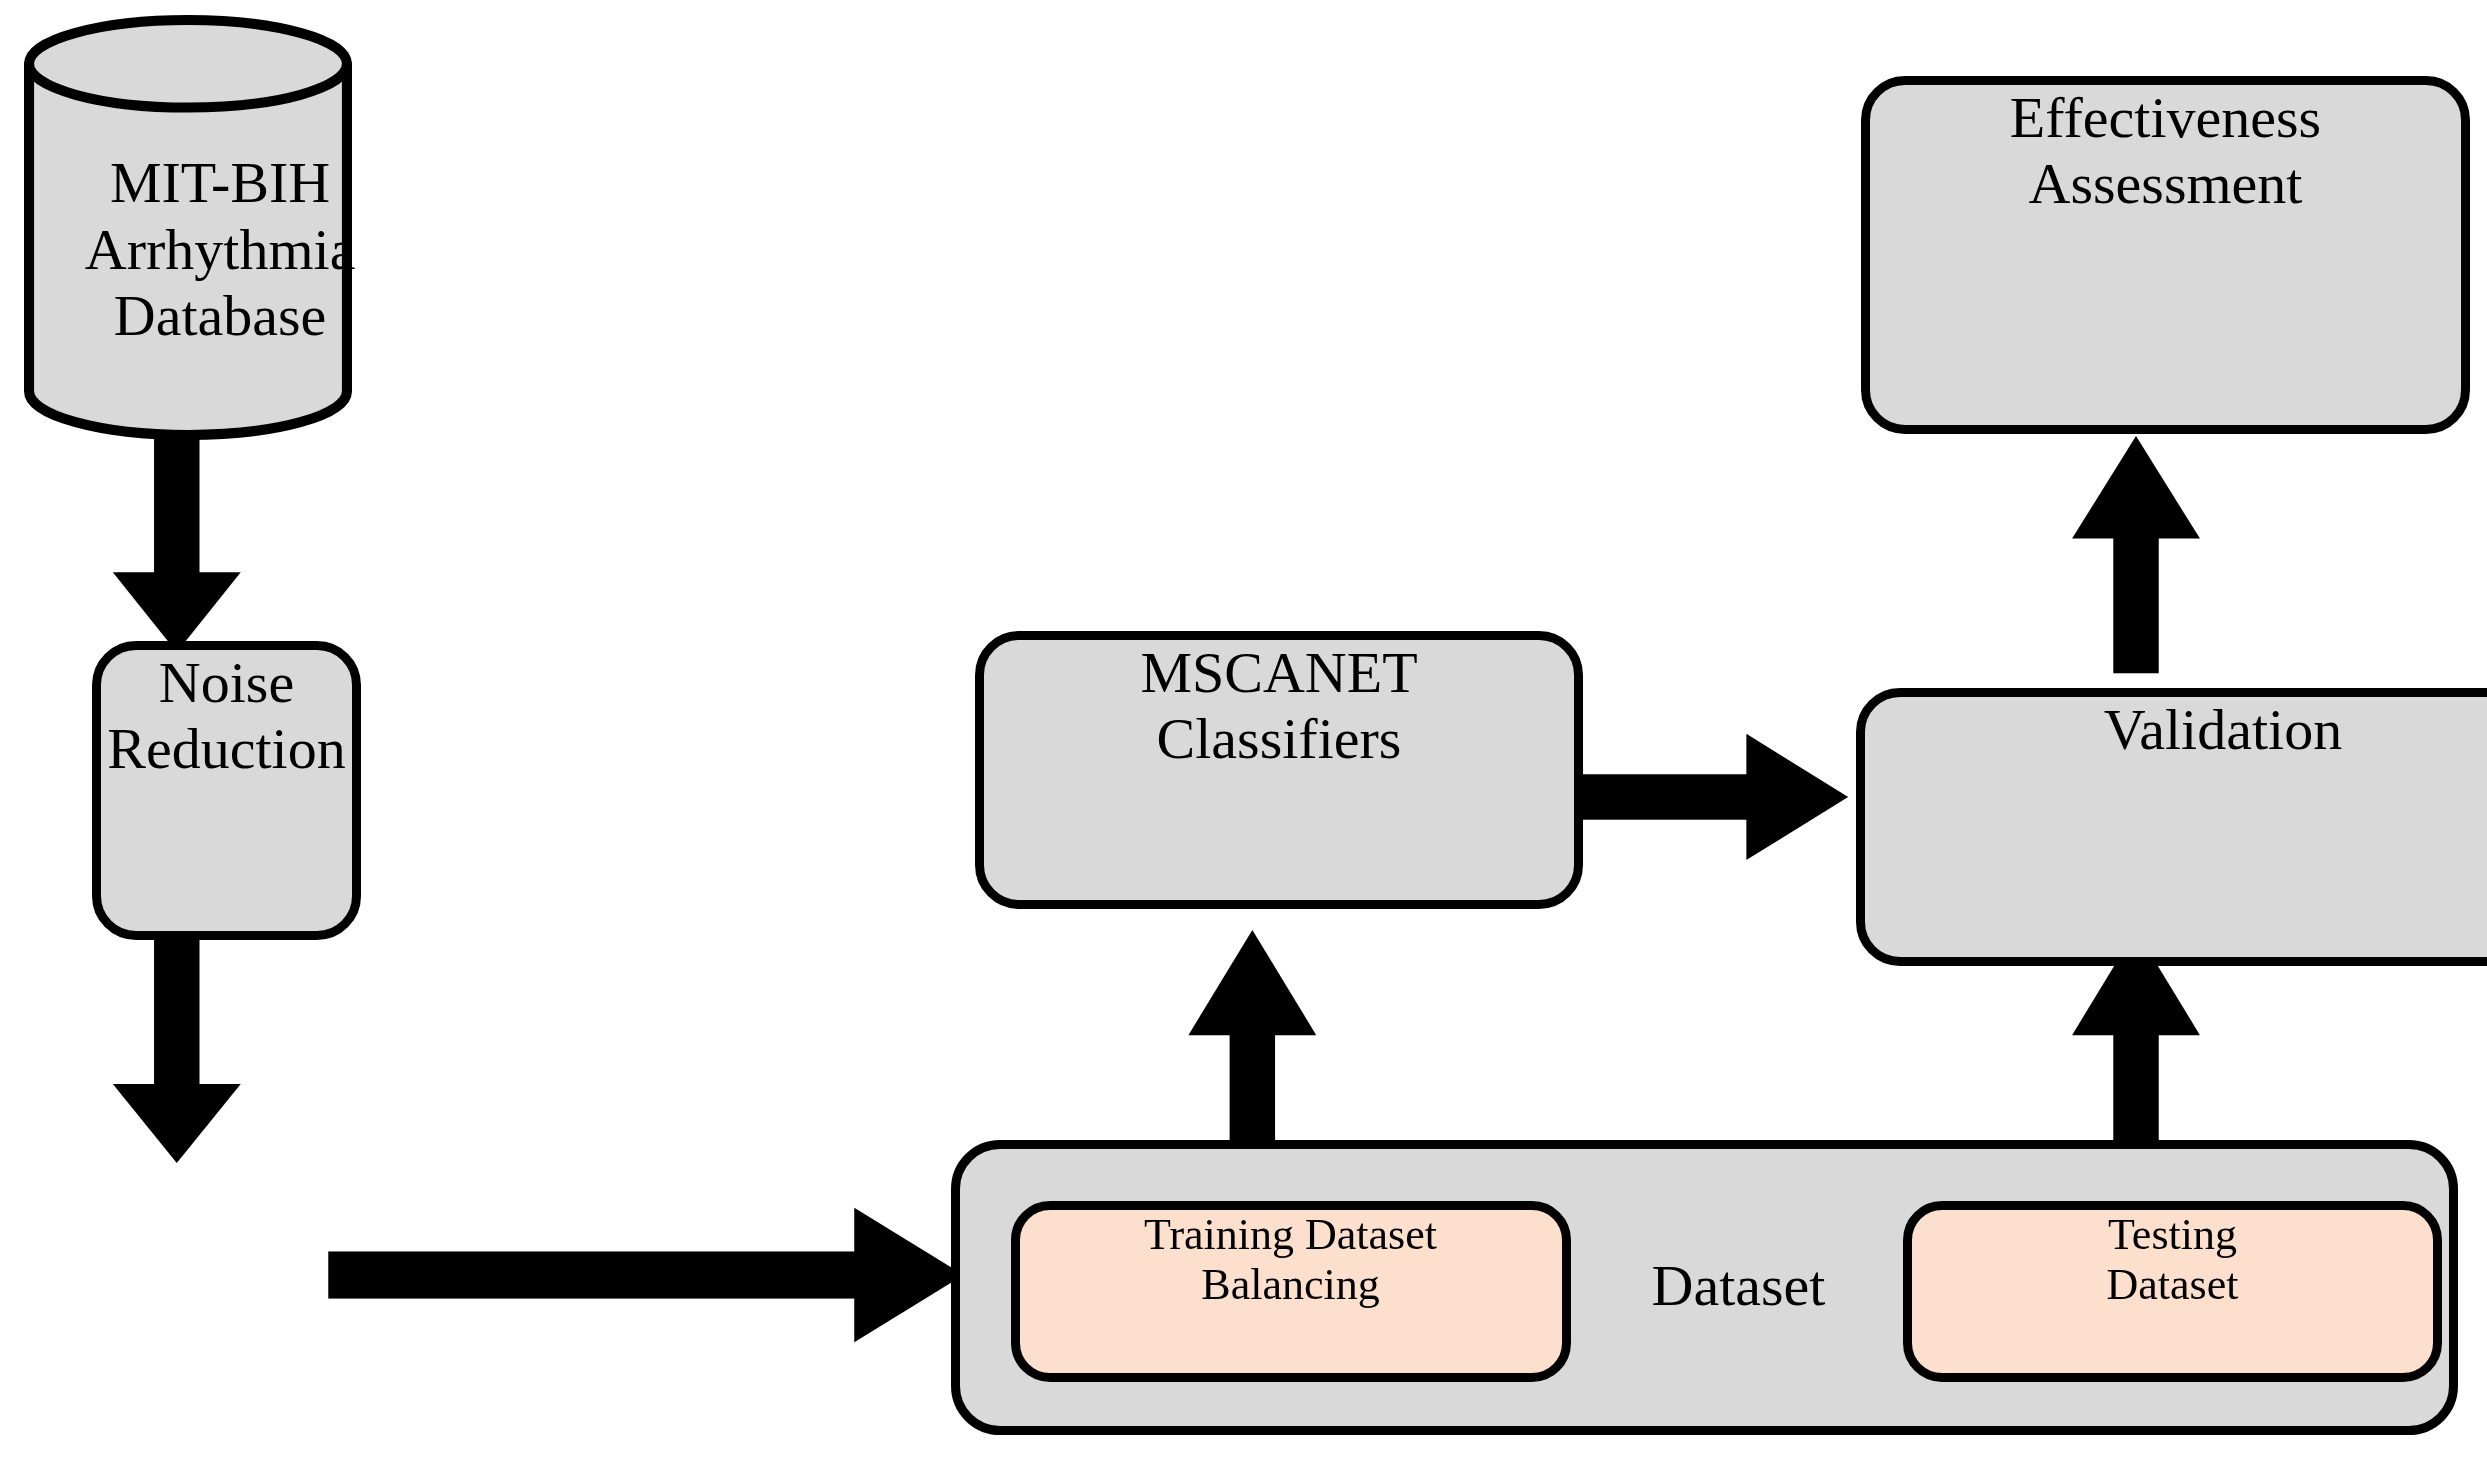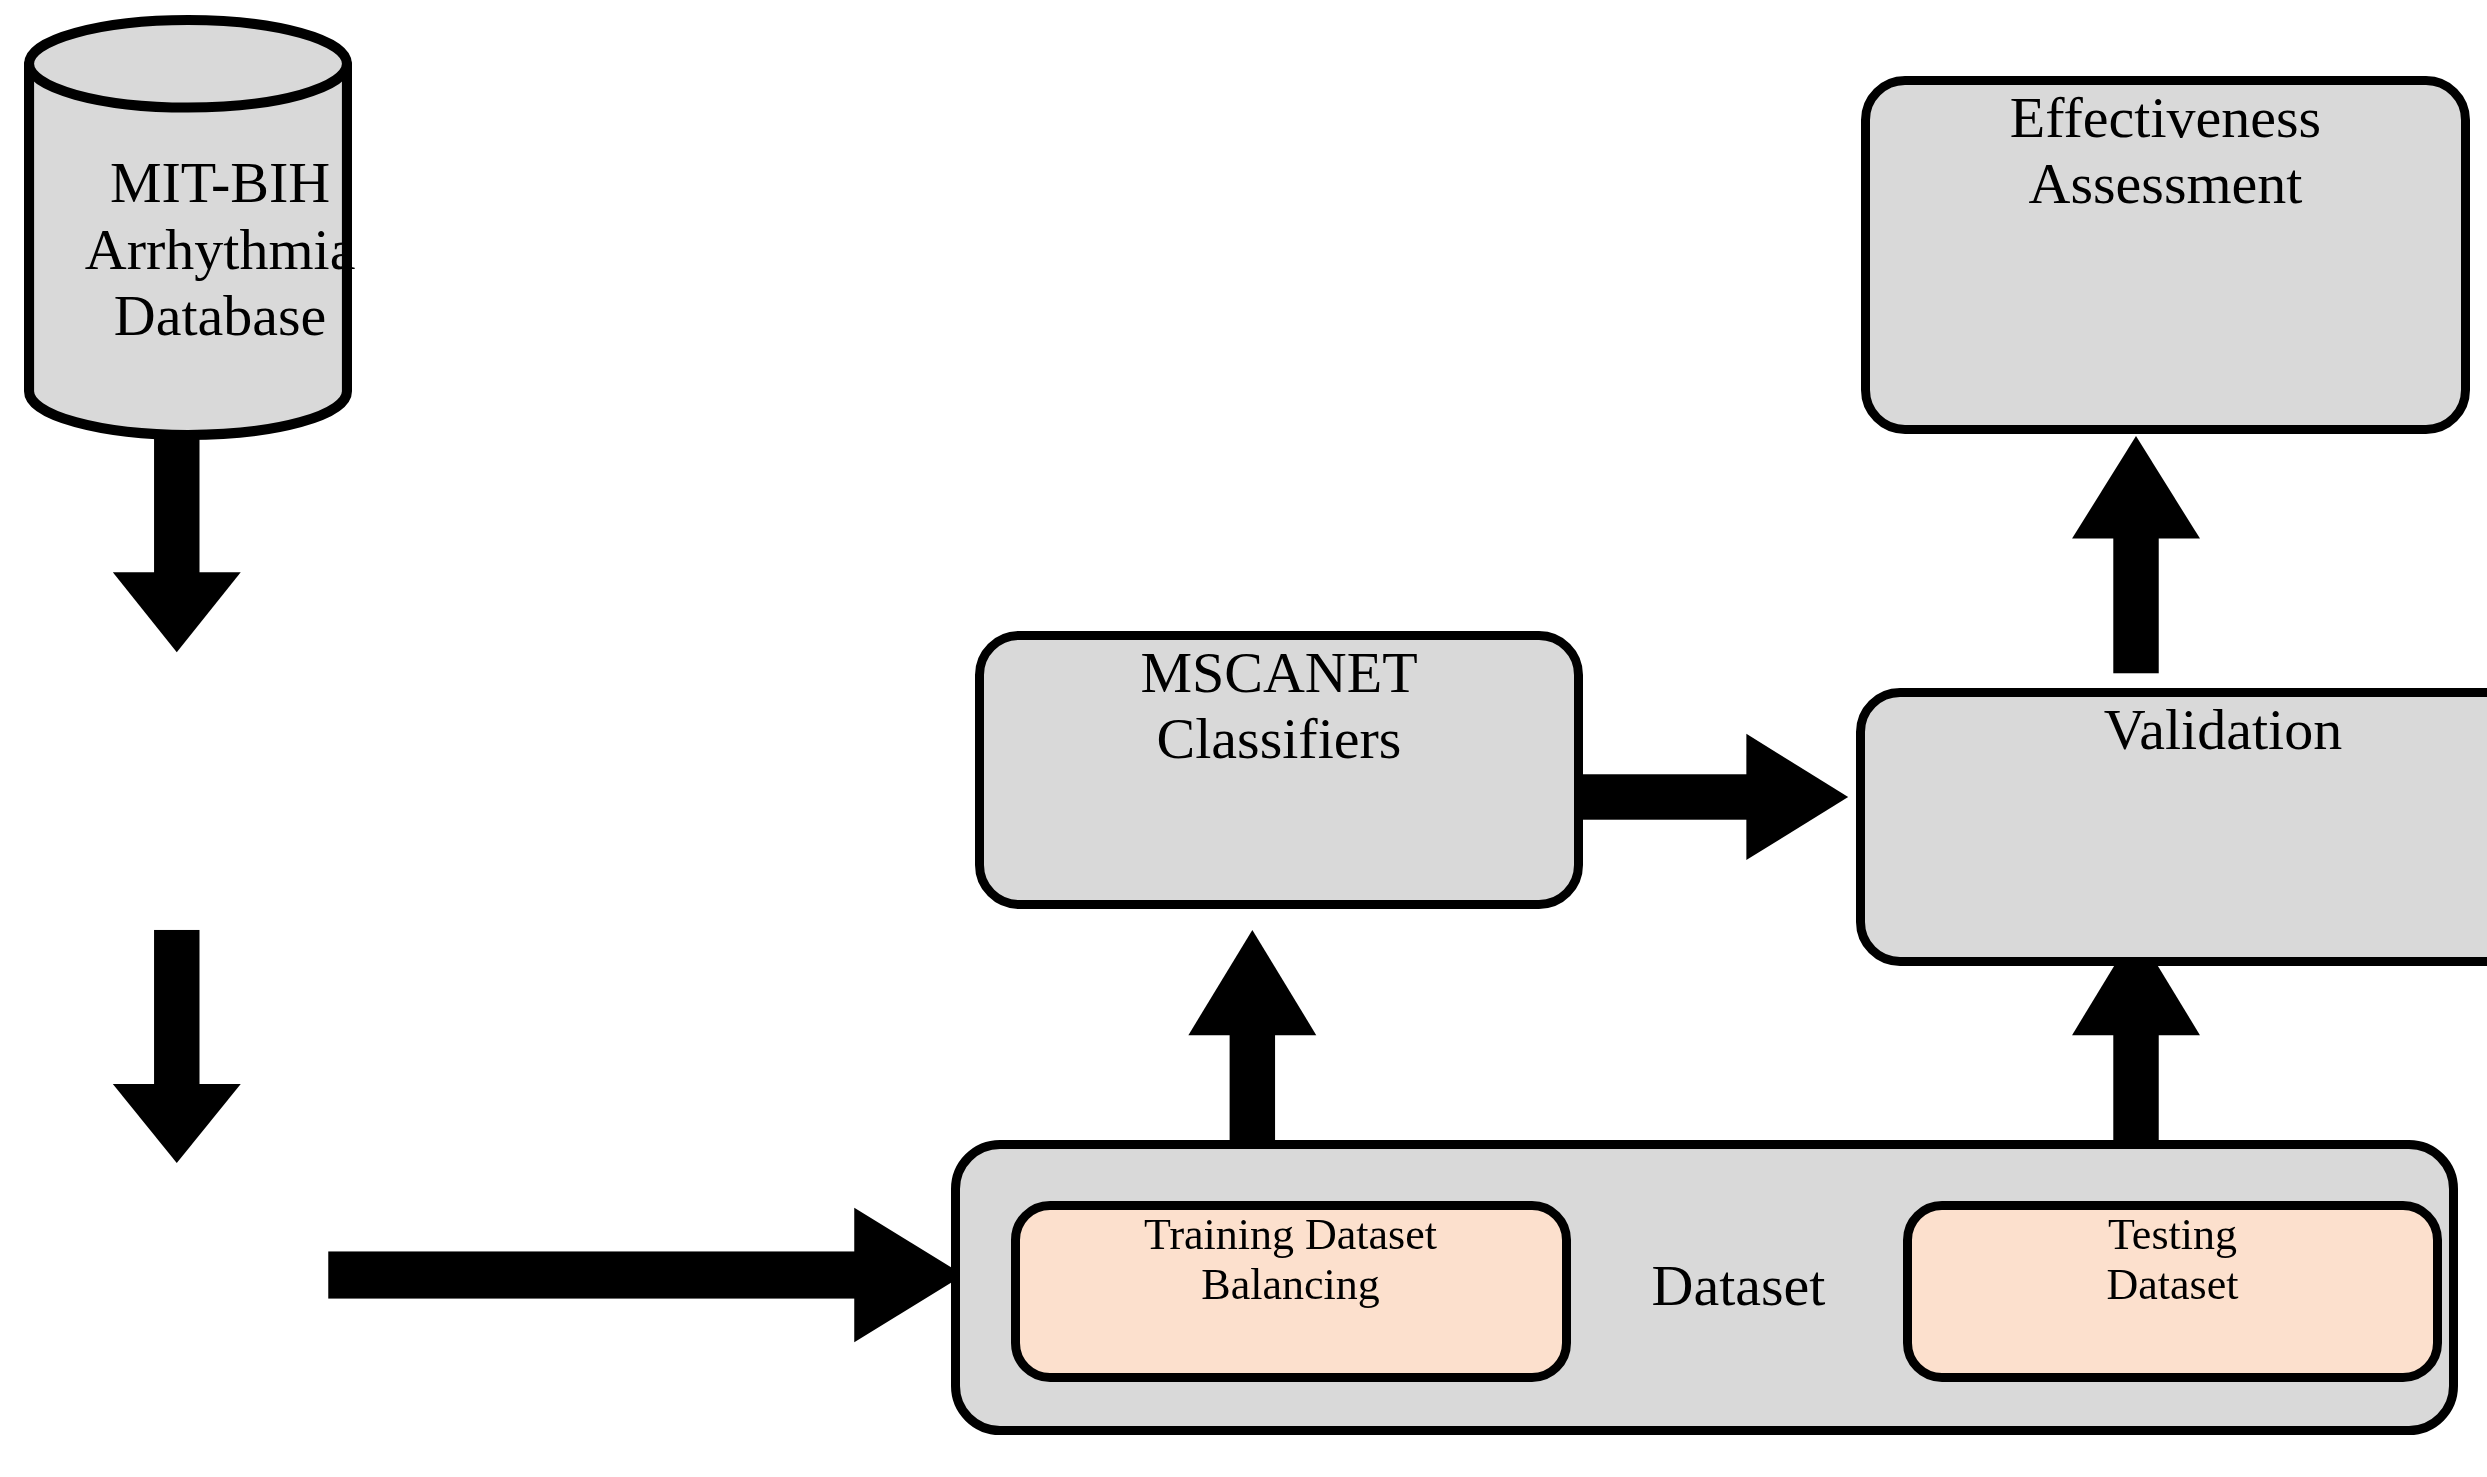--- a/index.html
+++ b/index.html
@@ -135,20 +135,24 @@
 
       <path d="M6 58 L6 447 A189 52 0 0 0 384 447 L384 58 Z" fill="#d9d9d9" stroke="#000" stroke-width="12" stroke-linejoin="round"></path>
 
       <ellipse cx="195" cy="58" rx="189" ry="52" fill="#d9d9d9" stroke="#000" stroke-width="12"></ellipse>
     </svg>
     <div class="cyl-label">MIT-BIH
 Arrhythmia
 Database</div>
   </div>
 
+  <div class="node proc f69" style="left:71px; top:641px; width:269px; height:299px;">
+    <span>Noise
+Reduction</span>
+  </div>
 
 
   <div class="group" style="position:absolute; left:951px; top:1140px; width:1507px; height:295px;">
 
     <div class="node sub f66" style="left:29.5px; top:52px; width:560px; height:181px;">
       <span>Training Dataset
 Balancing</span>
     </div>
 
     <div class="group-label f69" style="left:627px; top:103px; width:303px;">Dataset</div>

